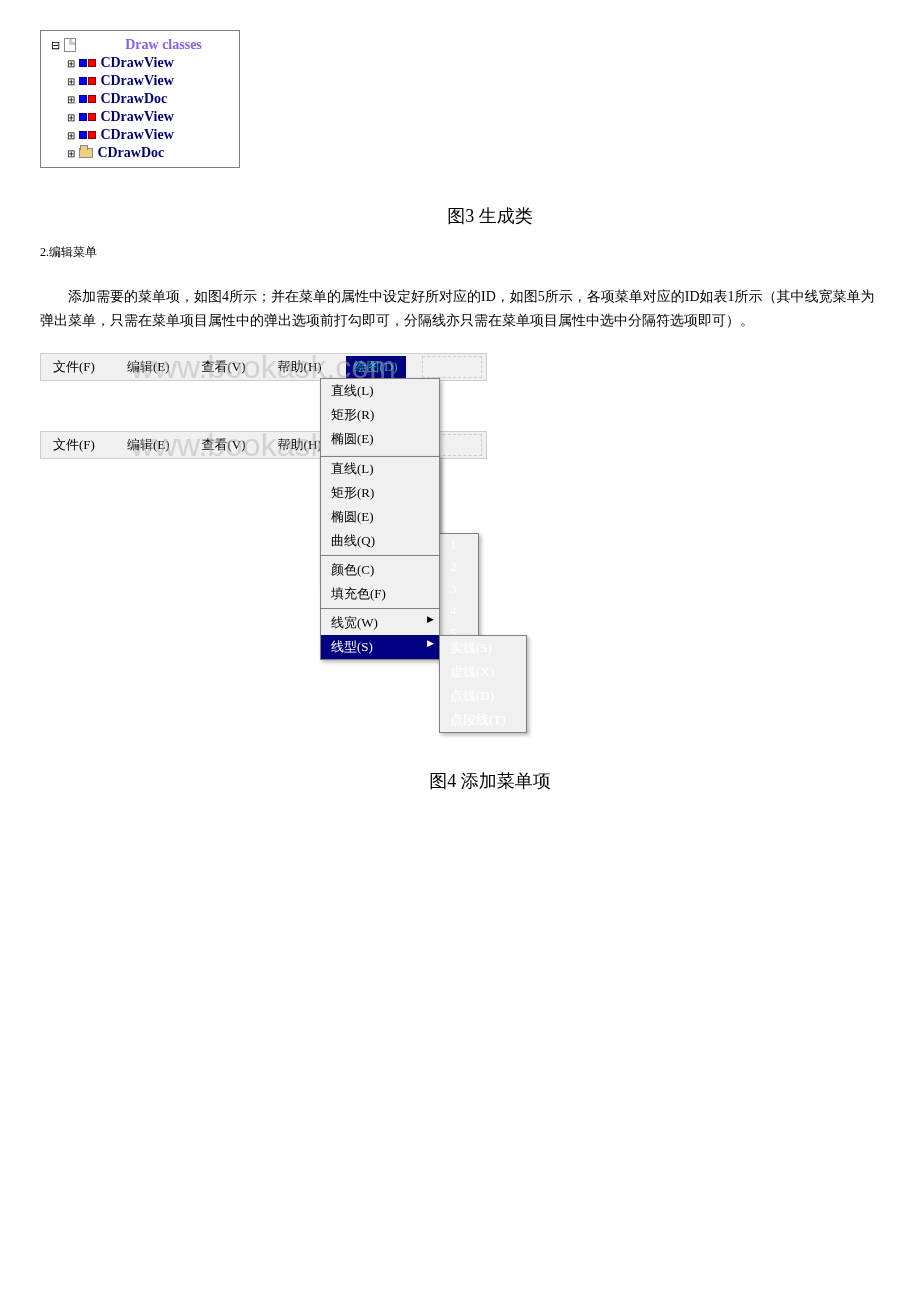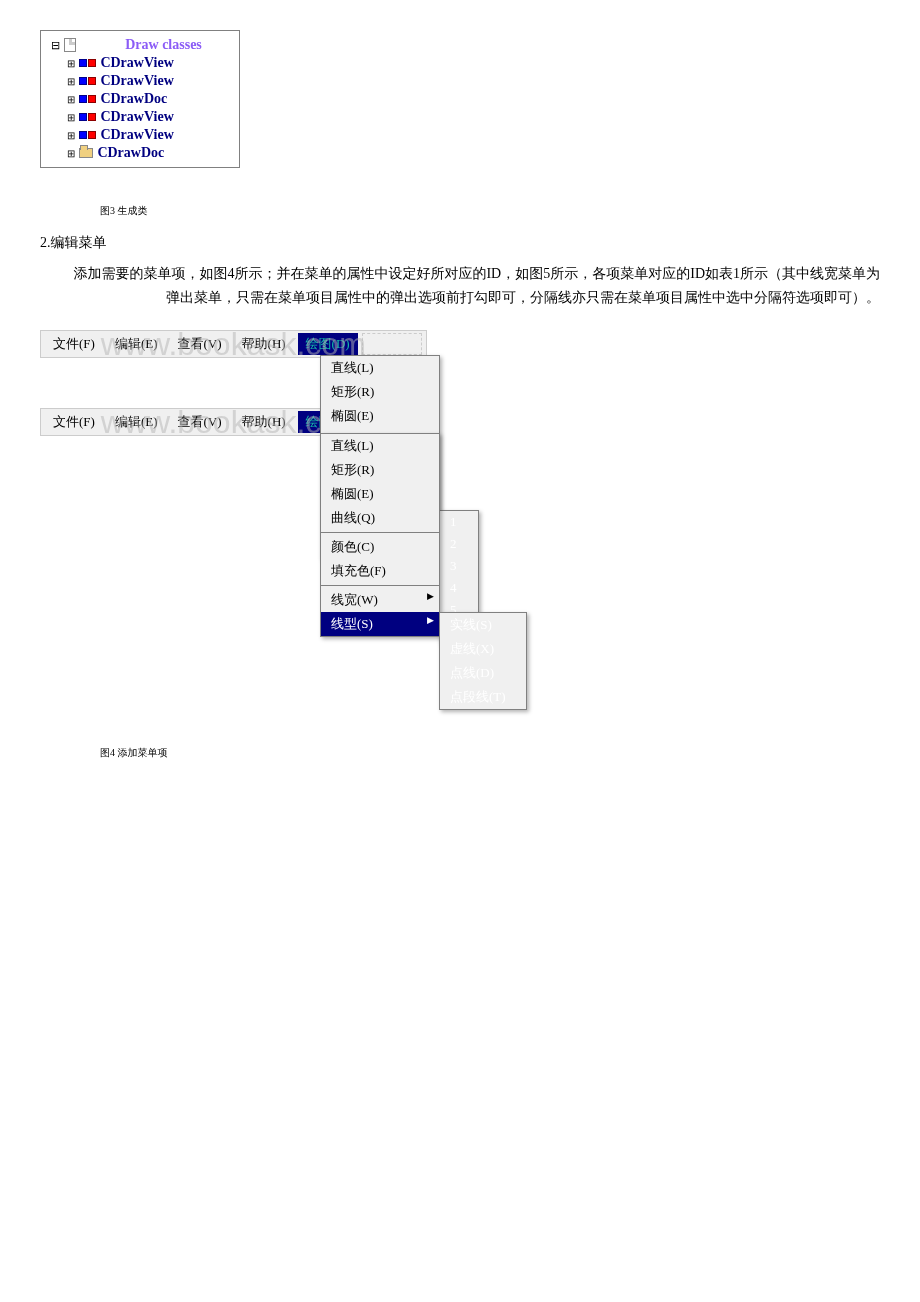--- a/index.html
+++ b/index.html
@@ -98,55 +98,55 @@
       top: 0;
       right: 0;
       border-left: 3px solid #ccc;
       border-bottom: 3px solid #ccc;
       width: 3px;
       height: 3px;
     }
 
     
     .caption {
-      font-size: 10px;
+      font-size: 18px;
       color: #000;
       margin: 10px 0 16px 60px;
+      text-align: center;
     }
 
     
     .section-heading {
-      font-size: 14px;
+      font-size: 12px;
       font-weight: normal;
-      margin-bottom: 10px;
+      margin-bottom: 24px;
     }
 
     
     .body-text {
       font-size: 14px;
       line-height: 1.7;
       text-indent: 2em;
       margin-bottom: 20px;
-      text-align: right;
     }
 
     
     .menu-area {
       margin-bottom: 20px;
     }
 
     .menu-wrapper {
       position: relative;
       display: inline-block;
       margin-bottom: 30px;
     }
 
     .menubar {
       display: flex;
-      gap: 4px;
+      gap: 16px;
       background: #f0f0f0;
       border: 1px solid #ccc;
       padding: 2px 4px;
       font-size: 13px;
     }
     .menubar-item {
       padding: 2px 8px;
       cursor: pointer;
       white-space: nowrap;
     }

